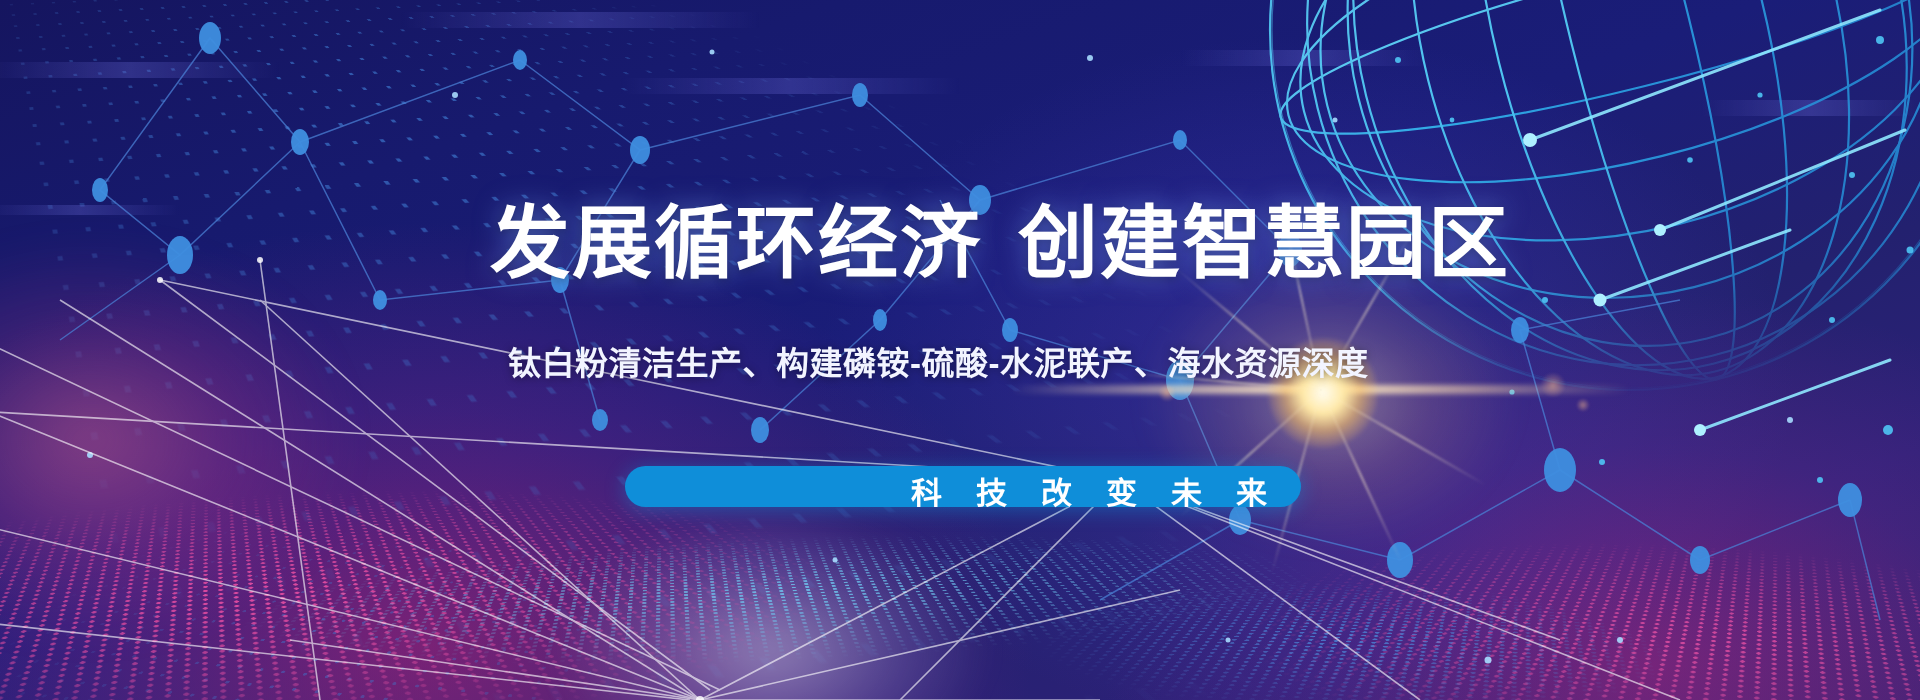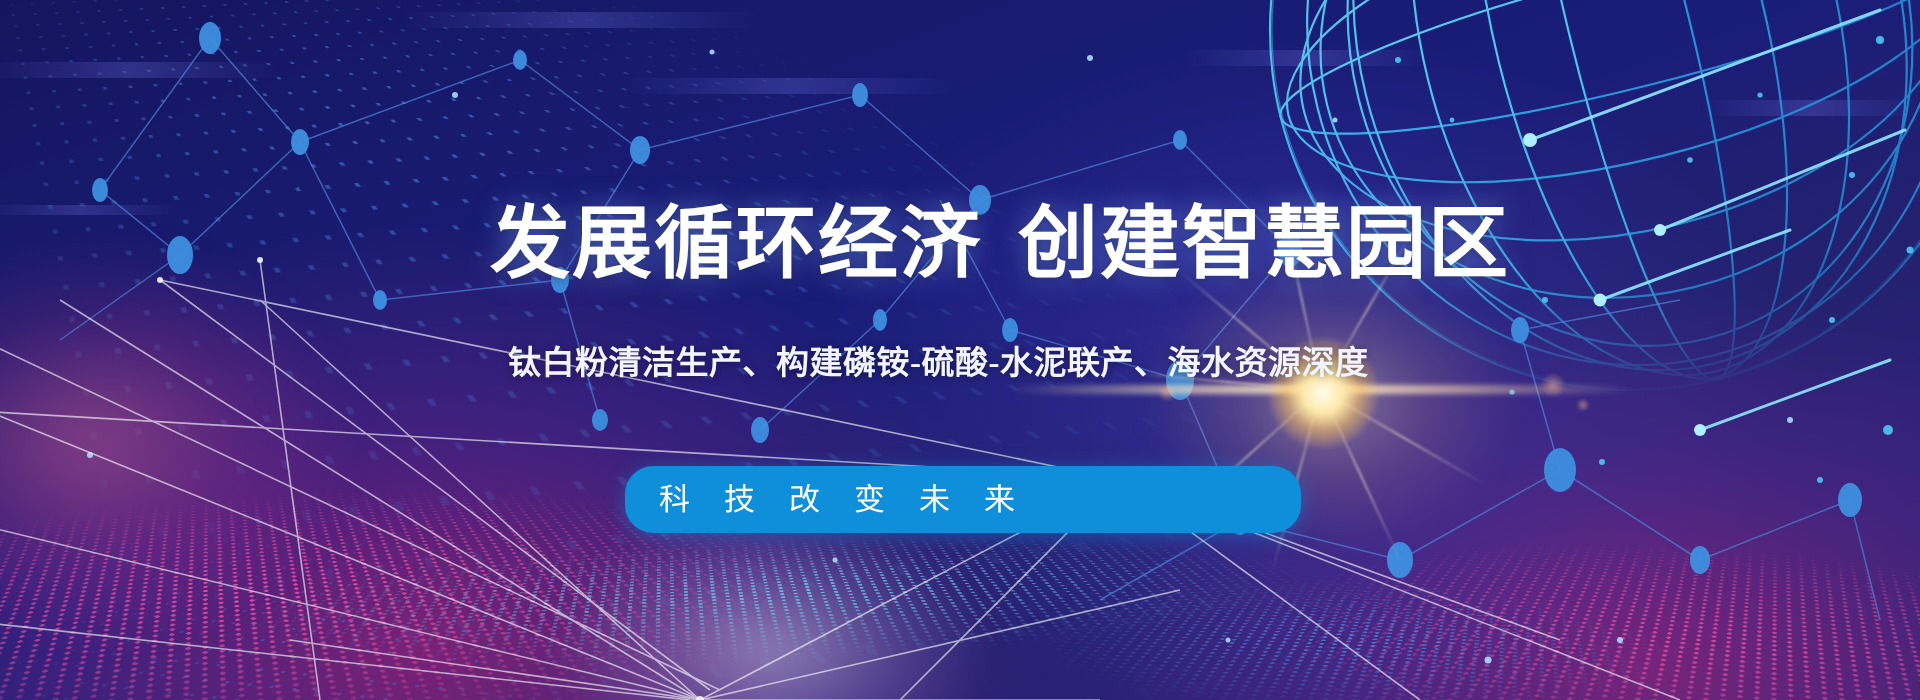--- a/index.html
+++ b/index.html
@@ -147,35 +147,35 @@
   }
   .headline .gap{display:inline-block;width:36px;}
 
   .subtitle{
     position:absolute;left:508px;top:322px;
     font-size:33px;line-height:51px;
     font-weight:700;color:#f2f4ff;
     letter-spacing:.5px;
     text-shadow:0 1px 8px rgba(0,0,0,.40);
   }
-  .subtitle div{white-space:nowrap;font-family:Liberation Serif, serif;}
+  .subtitle div{white-space:nowrap;}
 
   .cta{
     position:absolute;left:625px;top:450px;
-    width:676px;height:67px;
+    width:676px;height:41px;
     border-radius:28px;
     border:none;
     background:#0f8ed9;
     color:#ffffff;
     font-family:"Liberation Sans","DejaVu Sans",sans-serif;
-    font-size:31px;font-weight:400;
+    font-size:31px;font-weight:700;
     letter-spacing:34px;
     text-indent:34px;
     line-height:56px;
-    text-align:left;
+    text-align:right;
     padding:0;
     cursor:pointer;
     box-shadow:0 3px 20px rgba(15,142,217,.45);
   }
 </style>
 </head>
 <body>
 
 <div class="banner">
 

